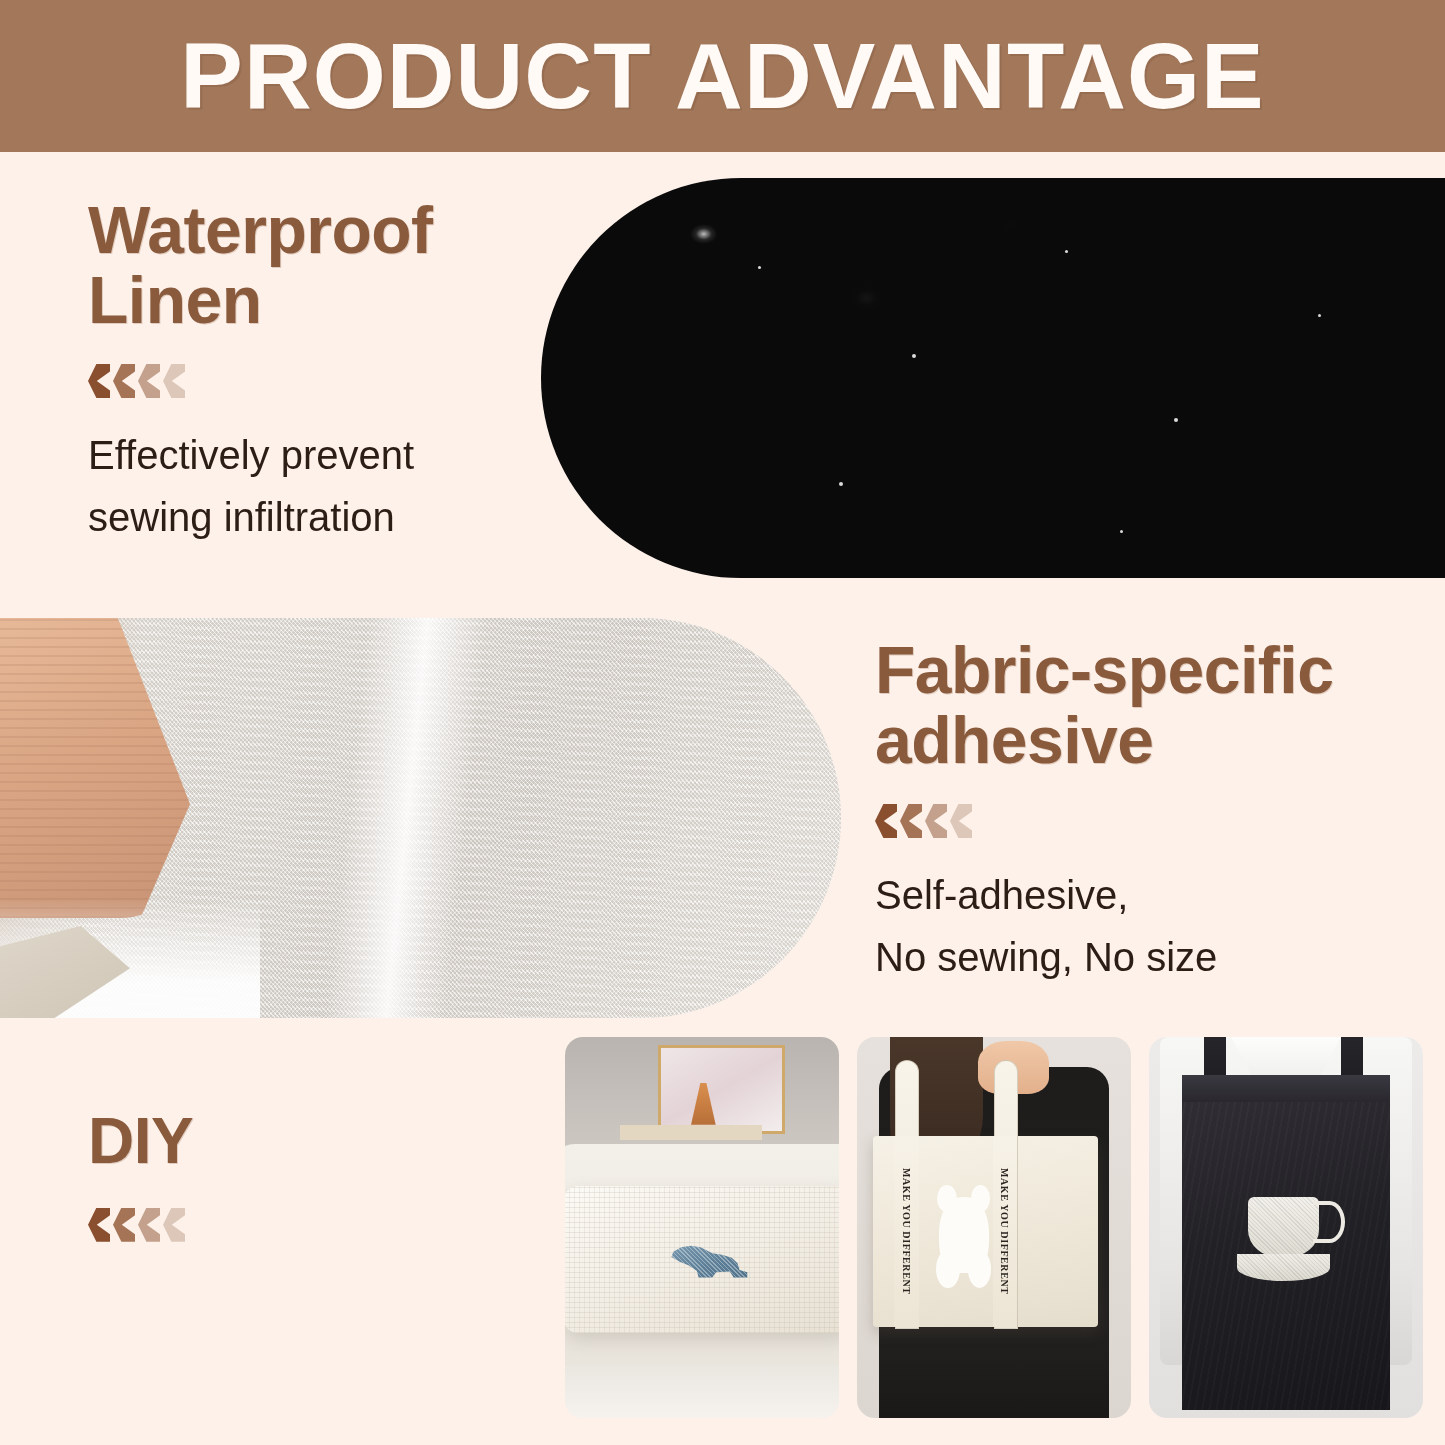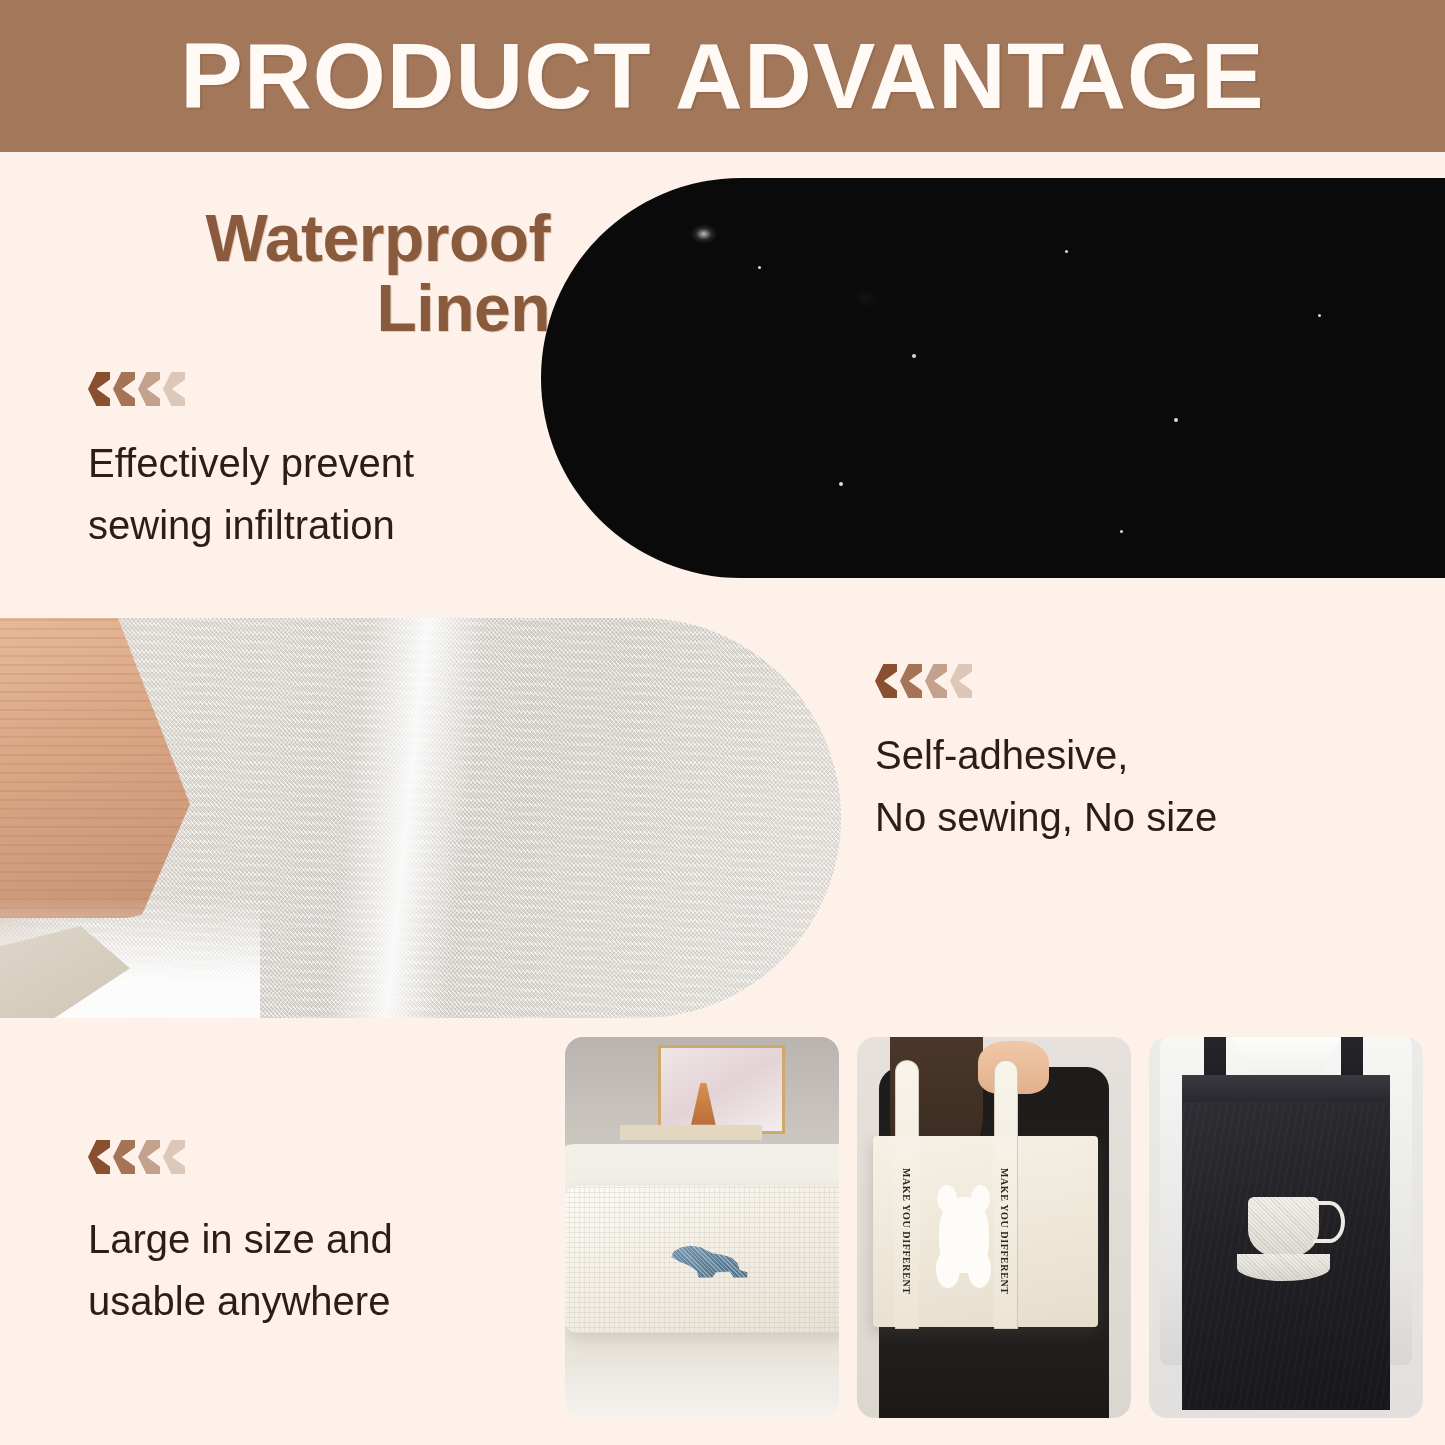--- a/index.html
+++ b/index.html
@@ -94,24 +94,23 @@
   }
 
   
   .block{position:absolute;}
   .block-title{
     color:#8a5a3c;
     font-weight:700;
     font-size:66px;
     line-height:1.06;
     letter-spacing:-0.5px;
-    margin:8px;
+    margin:0;
     text-shadow:1px 1px 0 rgba(138,90,60,.25);
     white-space:pre-line;
-    text-align:right;
   }
   .chevrons{display:flex;align-items:center;gap:3px;}
   .chev{
     width:22px;height:34px;
     clip-path:polygon(100% 0, 100% 22%, 40% 50%, 100% 78%, 100% 100%, 38% 100%, 0 50%, 38% 0);
   }
   .chev.c1{background:#8a4f2f;}
   .chev.c2{background:#a57356;}
   .chev.c3{background:#c3a18c;}
   .chev.c4{background:#dcc7b8;}
@@ -326,39 +325,40 @@
   </div>
 
   <div class="photo photo-linen">
     <div class="linen-fold"></div>
     <div class="linen-hand"></div>
     <div class="linen-shadow"></div>
     <div class="linen-corner"></div>
   </div>
 
   <div class="block block-adhesive">
+    <h2 class="block-title">Fabric-specific
+adhesive</h2>
     <div class="chevrons">
       <span class="chev c1"></span>
       <span class="chev c2"></span>
       <span class="chev c3"></span>
       <span class="chev c4"></span>
     </div>
     <p class="block-desc">Self-adhesive,
 No sewing, No size</p>
   </div>
 
   <div class="block block-diy">
+    <h2 class="block-title">DIY</h2>
     <div class="chevrons">
       <span class="chev c1"></span>
       <span class="chev c2"></span>
       <span class="chev c3"></span>
       <span class="chev c4"></span>
     </div>
-    <p class="block-desc">Large in size and
-usable anywhere</p>
   </div>
 
   <div class="gallery">
 
     <div class="gal-item g-pillow">
       <div class="pil-wallart"></div>
       <div class="pil-vase"></div>
       <div class="pil-table"></div>
       <div class="pil-sofa">
         <div class="pil-cushion">

